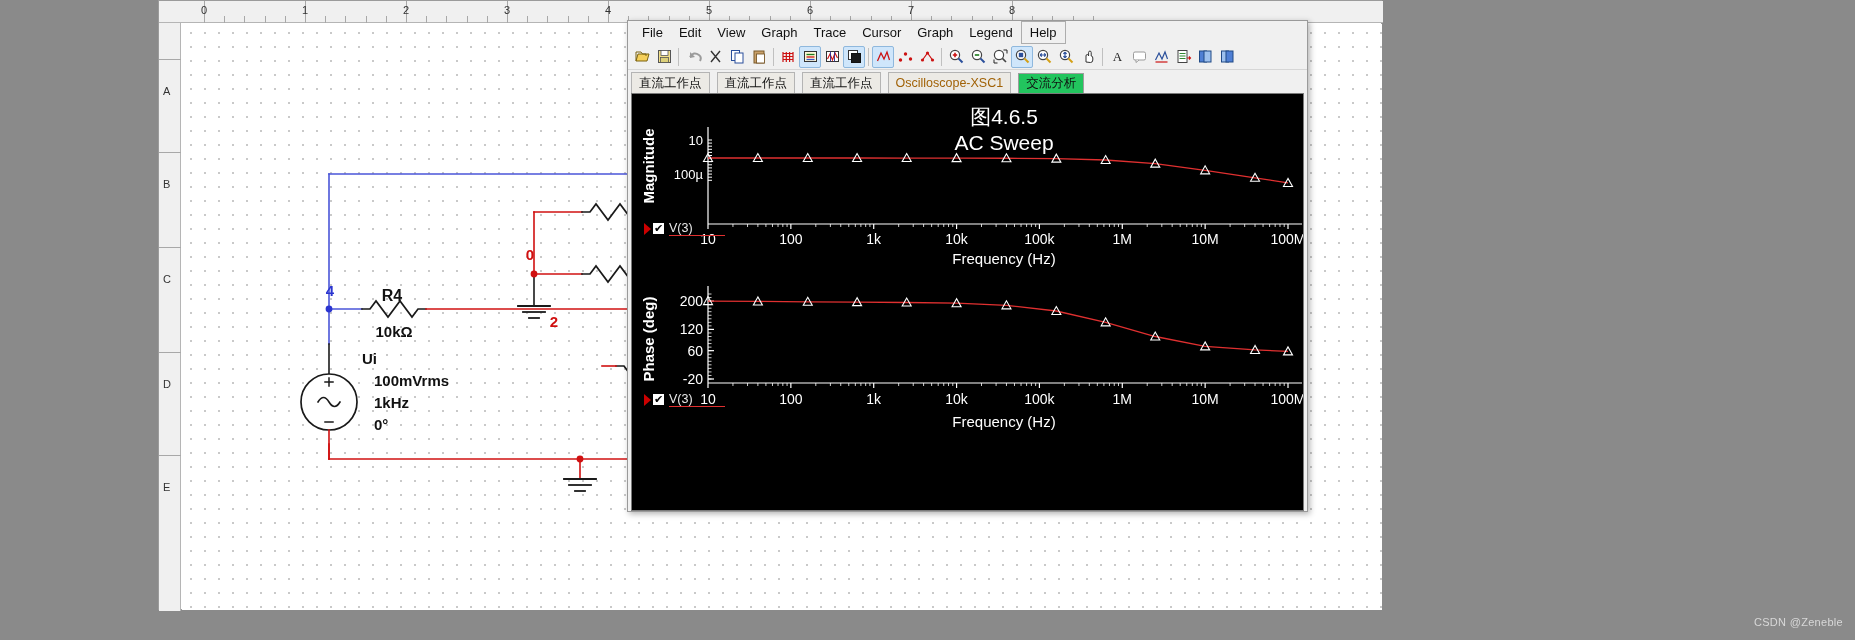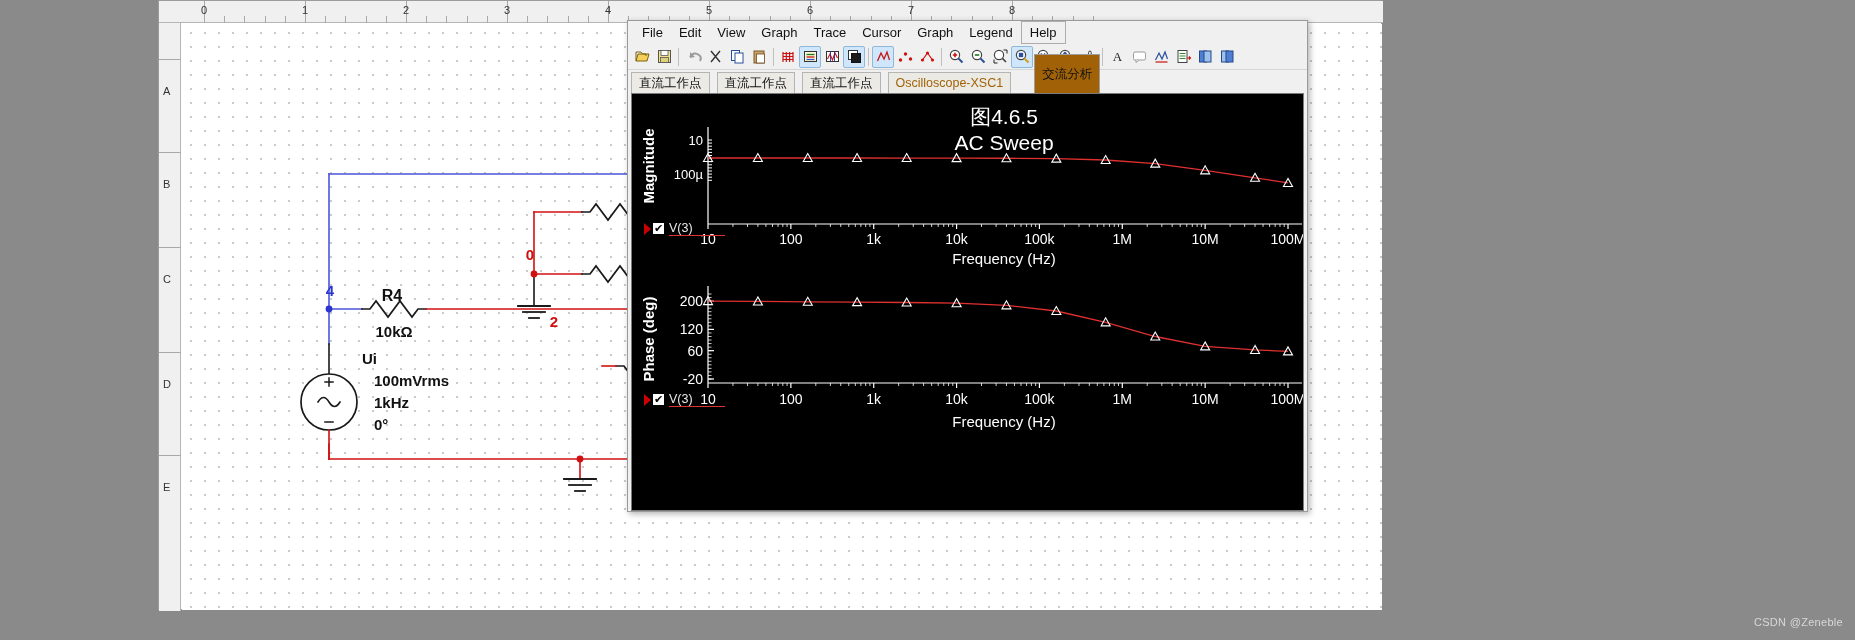--- a/index.html
+++ b/index.html
@@ -112,21 +112,21 @@
     height: 23px; background: #f0f0f0; display: flex; align-items: flex-end;
     padding-left: 3px; flex: none; gap: 8px;
   }
   .tab {
     height: 21px; padding: 0 7px; font-size: 12.5px; color: #111;
     display: flex; align-items: center; white-space: nowrap;
     border: 1px solid #b4b4b4; border-bottom: none; background: #eceae5;
     margin-right: -1px;
   }
   .tab.orange { color: #a16207; }
-  .tab.active { background: #a16207; border-color: #9d9d9d; height: 39px; margin-left: 16px; }
+  .tab.active { background: #22c55e; border-color: #9d9d9d; height: 20px; }
 
   #plotarea {
     flex: 1; margin: 0 3px 0 3px; background: #000000;
     border: 1px solid #7a7a7a; position: relative; overflow: hidden;
   }
   #statusbar {
     height: 24px; background: #f0f0f0; display: flex; align-items: center;
     padding-left: 5px; font-size: 12.5px; color: #111; flex: none;
     border-top: 1px solid #d8d8d8; position: relative;
   }

